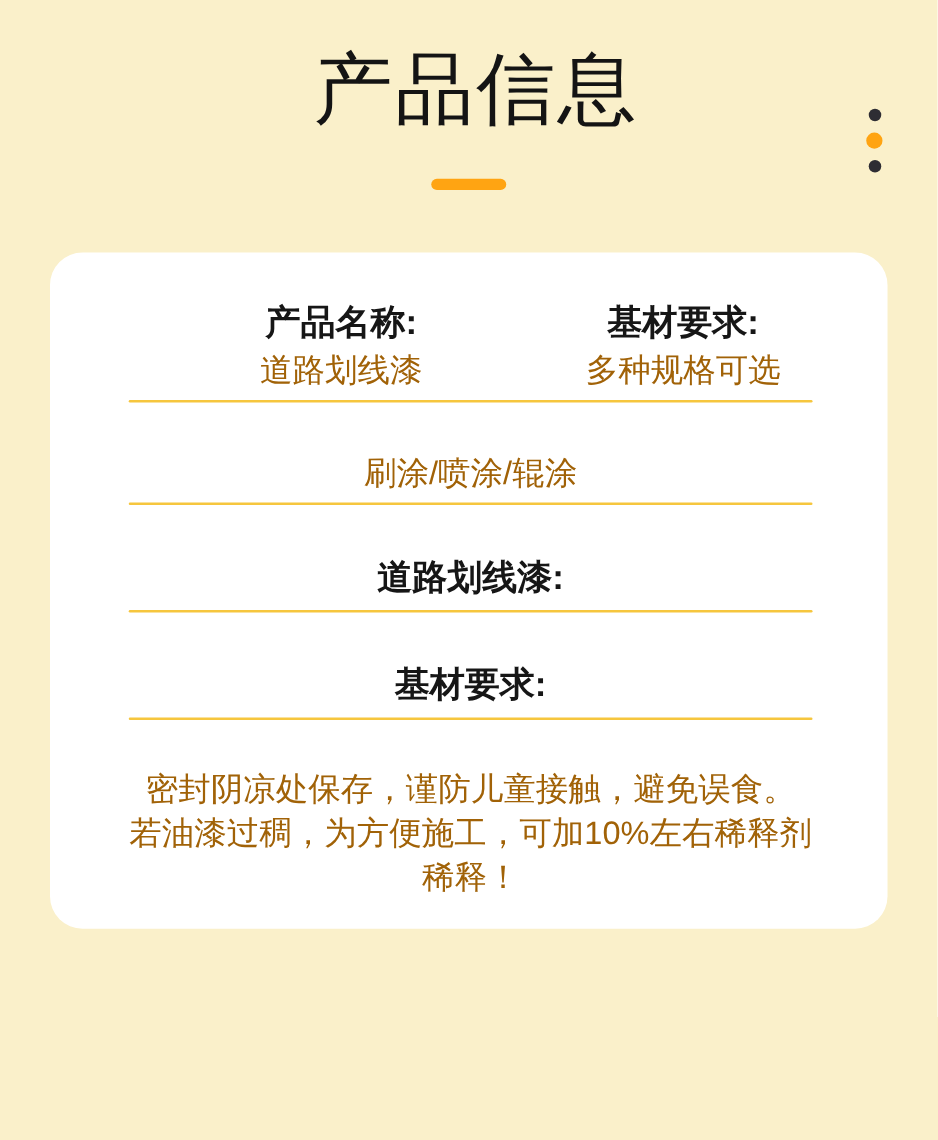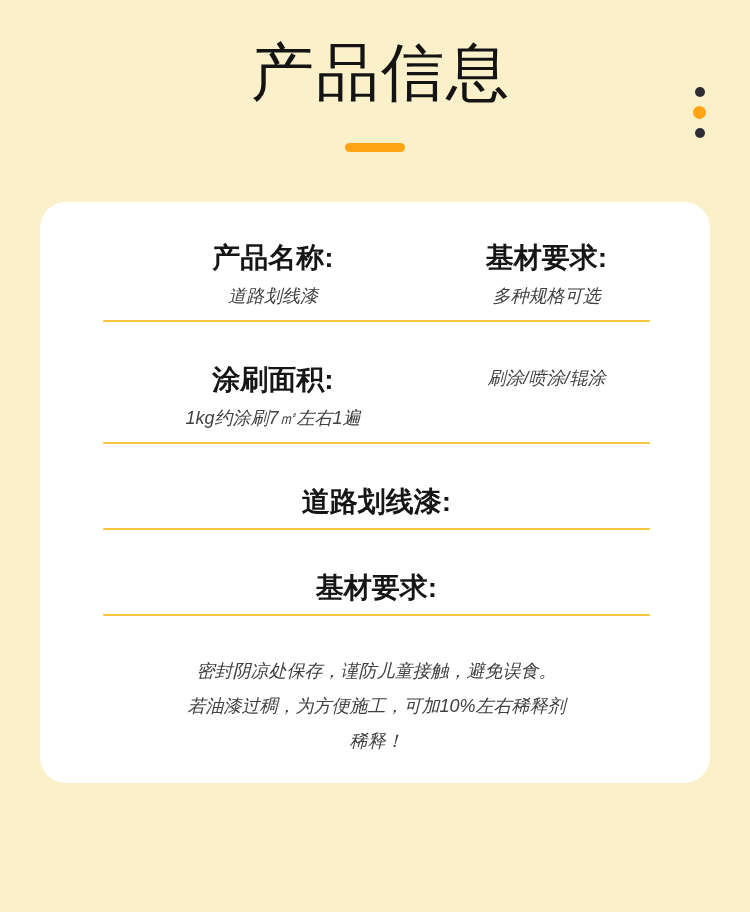--- a/index.html
+++ b/index.html
@@ -60,25 +60,24 @@
   .col-left { width: 340px; flex: 0 0 340px; }
   .col-right { flex: 1; }
 
   .label {
     font-size: 28px;
     font-weight: bold;
     color: #161616;
     line-height: 40px;
   }
   .value {
-    font-size: 18px;
-    color: #404040;
+    font-size: 26px;
+    color: #a16207;
     line-height: 36px;
     white-space: pre-line;
-    font-style: italic;
   }
   .section.tips .value { line-height: 35px; }
 </style>
 </head>
 <body>
 
 <div class="header">
   <h1 class="page-title">产品信息</h1>
   <div class="title-underline"></div>
   <div class="menu-dots">
@@ -96,24 +95,20 @@
       <p class="value">道路划线漆</p>
     </div>
     <div class="col-right">
       <h2 class="label">基材要求:</h2>
       <p class="value">多种规格可选</p>
     </div>
   </section>
   <div class="divider"></div>
 
   <section class="section two-col">
-    <div class="col-left">
-      <h2 class="label">涂刷面积:</h2>
-      <p class="value">1kg约涂刷7㎡左右1遍</p>
-    </div>
     <div class="col-right">
       <p class="value">刷涂/喷涂/辊涂</p>
     </div>
   </section>
   <div class="divider"></div>
 
   <section class="section">
     <h2 class="label">道路划线漆:</h2>
   </section>
   <div class="divider"></div>

